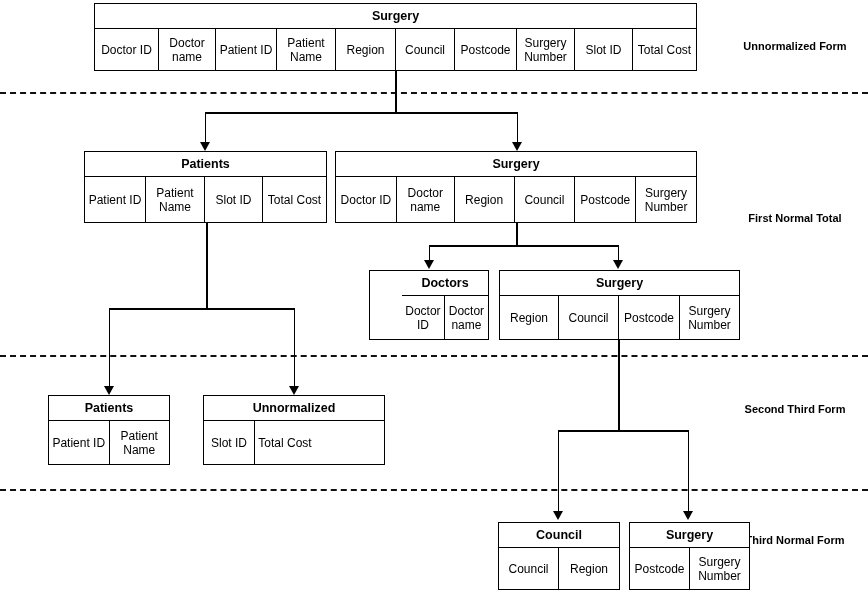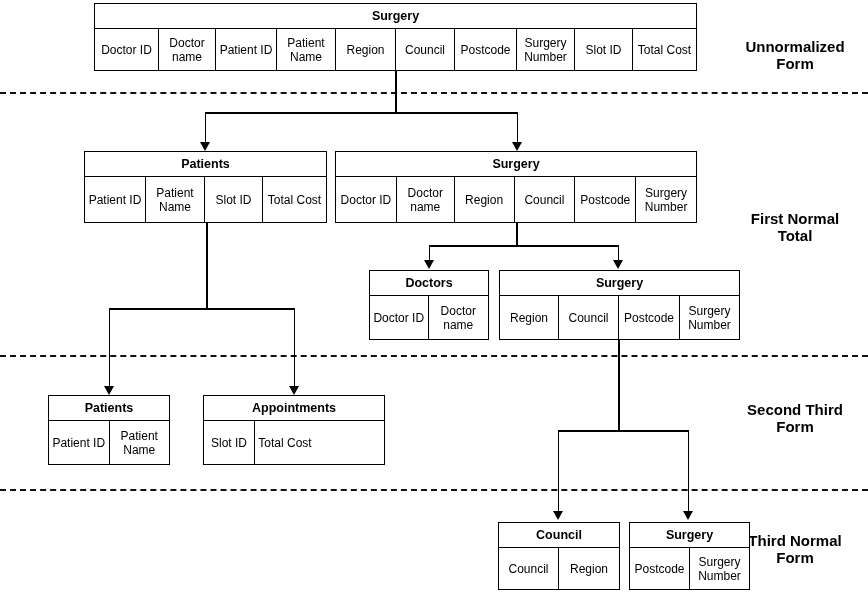--- a/index.html
+++ b/index.html
@@ -95,21 +95,21 @@
     width: 868px;
     height: 0;
     border-top: 2px dashed #111111;
     z-index: 1;
   }
 
   
   .stage-label {
     position: absolute;
     text-align: center;
-    font-size: 15px;
+    font-size: 11px;
     font-weight: bold;
     line-height: 17px;
     color: #000000;
     z-index: 4;
   }
 </style>
 </head>
 <body>
 
 <div id="canvas">
@@ -182,21 +182,21 @@
     <div class="entity-attrs">
       <div class="attr" style="width:61px;">Doctor ID</div>
       <div class="attr" style="width:58px;">Doctor name</div>
       <div class="attr" style="width:60px;">Region</div>
       <div class="attr" style="width:61px;">Council</div>
       <div class="attr" style="width:61px;">Postcode</div>
       <div class="attr" style="width:60px;">Surgery Number</div>
     </div>
   </div>
 
-  <div class="entity" style="left:369px; top:270px; width:120px; height:70px;">
+  <div class="entity" style="left:369px; top:270px; width:120px; height:70px;padding-left:32px;">
     <div class="entity-title">Doctors</div>
     <div class="entity-attrs">
       <div class="attr" style="width:59px;">Doctor ID</div>
       <div class="attr" style="width:60px;">Doctor name</div>
     </div>
   </div>
 
   <div class="entity" style="left:499px; top:270px; width:241px; height:70px;">
     <div class="entity-title">Surgery</div>
     <div class="entity-attrs">
@@ -209,21 +209,21 @@
 
   <div class="entity" style="left:48px; top:395px; width:122px; height:70px;">
     <div class="entity-title">Patients</div>
     <div class="entity-attrs">
       <div class="attr" style="width:61px;">Patient ID</div>
       <div class="attr" style="width:60px;">Patient Name</div>
     </div>
   </div>
 
   <div class="entity" style="left:203px; top:395px; width:182px; height:70px;">
-    <div class="entity-title">Appointments</div>
+    <div class="entity-title">Unnormalized</div>
     <div class="entity-attrs">
       <div class="attr" style="width:51px;">Slot ID</div>
       <div class="attr" style="width:60px;">Total Cost</div>
     </div>
   </div>
 
   <div class="entity" style="left:498px; top:522px; width:122px; height:68px;">
     <div class="entity-title">Council</div>
     <div class="entity-attrs">
       <div class="attr" style="width:60px;">Council</div>

